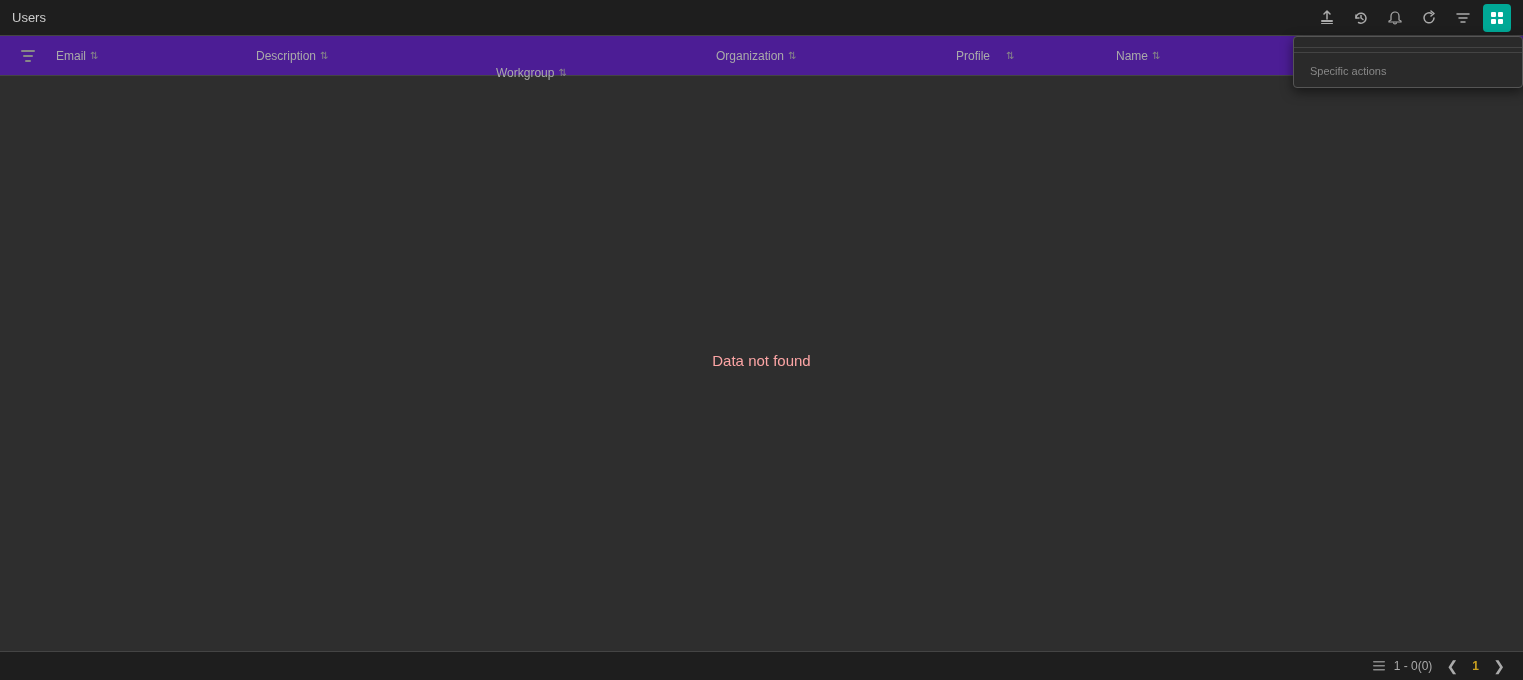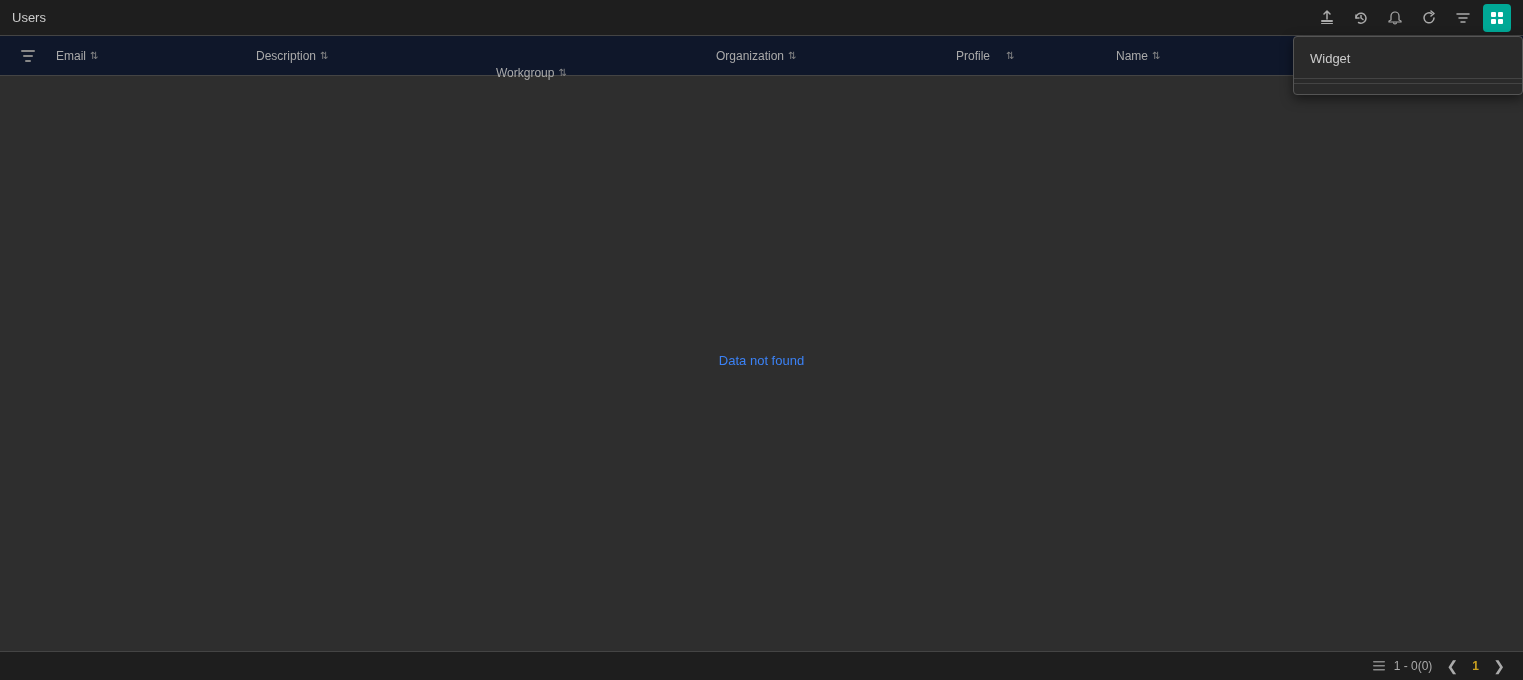--- a/index.html
+++ b/index.html
@@ -56,21 +56,21 @@
     .top-bar-icon.active {
       background-color: #00a896;
       color: #fff;
     }
 
     
     .table-header {
       display: flex;
       align-items: center;
       height: 40px;
-      background-color: #0f172a;
+      background-color: #4c1d95;
       border-bottom: 1px solid #444;
       padding: 0 8px;
     }
 
     .table-header-cell {
       display: flex;
       align-items: center;
       gap: 4px;
       color: #aaa;
       font-size: 12px;
@@ -98,22 +98,22 @@
       color: #888;
     }
 
     
     .table-body {
       flex: 1;
       display: flex;
       align-items: center;
       justify-content: center;
       height: calc(680px - 36px - 40px - 36px);
-      color: #3b82f6;
-      font-size: 13px;
+      color: #fca5a5;
+      font-size: 15px;
     }
 
     
     .bottom-bar {
       position: absolute;
       bottom: 0;
       left: 0;
       right: 0;
       height: 29px;
       background-color: #1e1e1e;
@@ -244,29 +244,27 @@
         <rect x="9" y="2" width="5" height="5" rx="1" fill="white"></rect>
         <rect x="2" y="9" width="5" height="5" rx="1" fill="white"></rect>
         <rect x="9" y="9" width="5" height="5" rx="1" fill="white"></rect>
       </svg>
     </div>
   </div>
 </div>
 
 <div class="dropdown-menu">
 
-  <div class="dropdown-item">
-    <span>Widget</span>
-  </div>
 
   <div class="dropdown-divider"></div>
 
 
   <div class="dropdown-divider"></div>
 
+  <div class="dropdown-section-label">Specific actions</div>
 
 </div>
 
 <div class="table-header">
   <div class="table-header-cell col-filter">
     <svg width="16" height="16" viewBox="0 0 16 16" fill="none" xmlns="http://www.w3.org/2000/svg">
       <rect x="1" y="2" width="14" height="2" rx="1" fill="#888"></rect>
       <rect x="3" y="7" width="10" height="2" rx="1" fill="#888"></rect>
       <rect x="5" y="12" width="6" height="2" rx="1" fill="#888"></rect>
     </svg>

